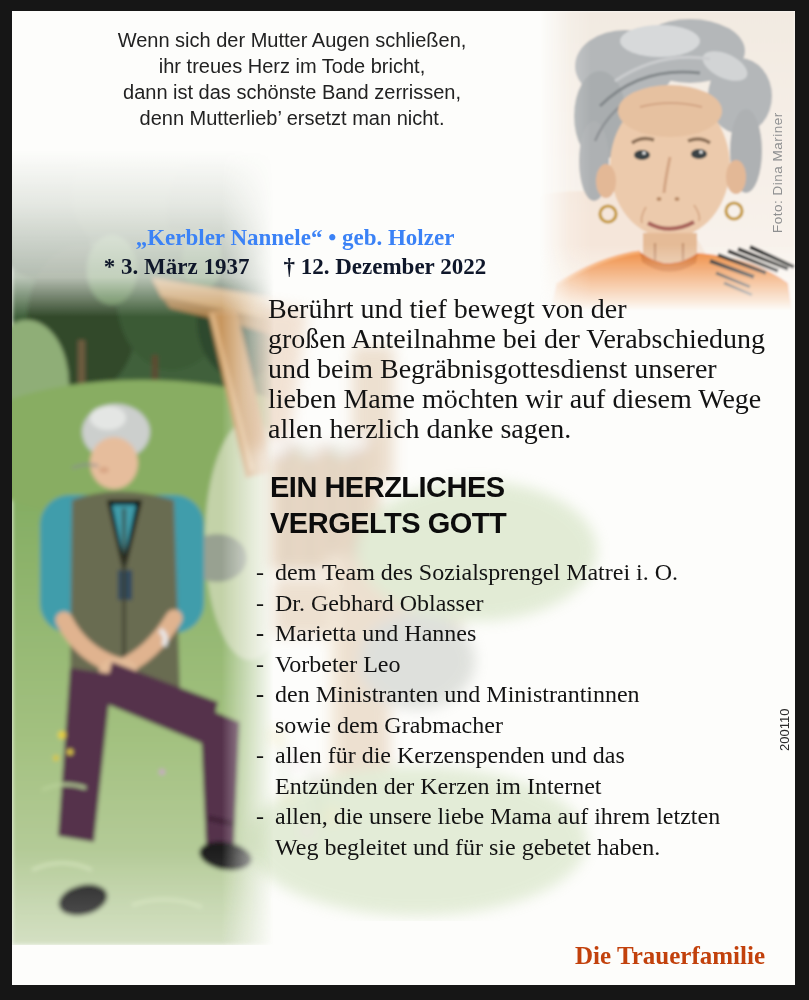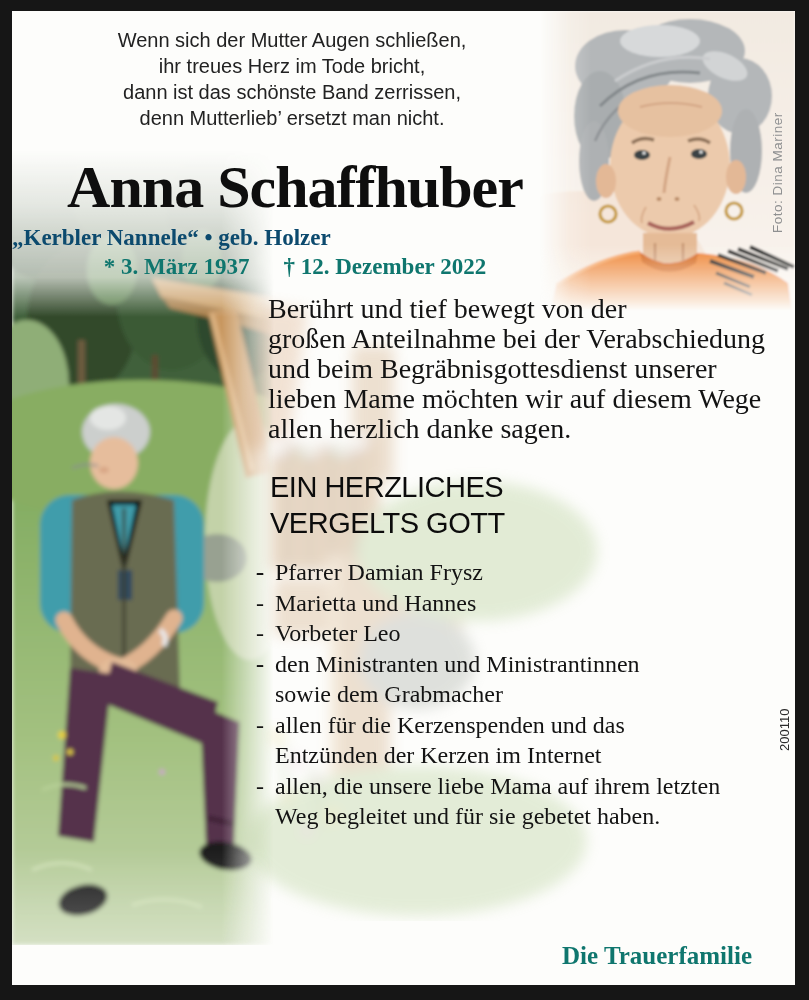--- a/index.html
+++ b/index.html
@@ -11,39 +11,39 @@
   .bg-faint{position:absolute;left:180px;top:230px;width:420px;height:680px;opacity:.30;pointer-events:none;}
   .photo-outdoor{position:absolute;left:0;top:139px;width:262px;height:795px;}
   .photo-portrait{position:absolute;left:528px;top:0;width:255px;height:300px;}
 
   
   .poem{position:absolute;left:90px;top:16px;width:380px;text-align:center;
         font-family:"Liberation Sans",sans-serif;font-size:20px;line-height:26px;color:#222;
         white-space:pre-line;}
   .name{position:absolute;left:0;top:146px;width:566px;text-align:center;
         font-size:60px;font-weight:bold;line-height:1.02;color:#0e0e0e;letter-spacing:-1px;}
-  .nickname{position:absolute;left:0;top:214px;width:566px;text-align:left;
-        font-size:23px;font-weight:bold;color:#0c4a6e;}
+  .nickname{position:absolute;left:0;top:214px;width:566px;text-align:center;
+        font-size:23px;font-weight:bold;color:#3b82f6;}
   .dates{position:absolute;left:0;top:243px;width:566px;text-align:center;
-        font-size:23px;font-weight:bold;color:#0f766e;}
+        font-size:23px;font-weight:bold;color:#0f172a;}
   .dates span{display:inline-block;}
   .dates .gap{width:34px;}
   .paragraph{position:absolute;left:256px;top:283px;width:510px;
         font-size:28px;line-height:30px;color:#131313;white-space:pre-line;}
   .heading{position:absolute;left:258px;top:458px;width:420px;
-        font-family:"Liberation Sans",sans-serif;font-weight:normal;font-size:29px;line-height:36px;
+        font-family:"Liberation Sans",sans-serif;font-weight:bold;font-size:29px;line-height:36px;
         color:#0c0c0c;white-space:pre-line;letter-spacing:-0.5px;}
   .acklist{position:absolute;left:244px;top:546px;width:530px;margin:0;padding:0;list-style:none;
         font-size:24px;line-height:30.5px;color:#131313;}
   .acklist li{position:relative;padding-left:19px;}
   .acklist .dash{position:absolute;left:0;top:0;}
   .acklist .itext{white-space:pre-line;}
   .footer-left{position:absolute;left:43px;top:932px;font-size:24px;color:#131313;}
   .footer-left .squeeze{display:inline-block;transform:scaleX(.85);transform-origin:left center;white-space:nowrap;}
-  .footer-right{position:absolute;right:43px;top:931px;font-size:25px;font-weight:bold;color:#0f766e;}
+  .footer-right{position:absolute;right:30px;top:931px;font-size:25px;font-weight:bold;color:#c2410c;}
 
   .photo-credit{position:absolute;right:10px;top:42px;height:180px;
         writing-mode:vertical-rl;transform:rotate(180deg);
         font-family:"Liberation Sans",sans-serif;font-size:13.5px;letter-spacing:.5px;color:#8f9091;}
   .side-number{position:absolute;right:3px;top:660px;height:80px;
         writing-mode:vertical-rl;transform:rotate(180deg);
         font-family:"Liberation Sans",sans-serif;font-size:13px;color:#2a2a2a;}
 </style>
 </head>
 <body>
@@ -263,44 +263,44 @@
     </g>
         </g>
       </g>
   </svg>
 
   <div class="poem">Wenn sich der Mutter Augen schließen,
 ihr treues Herz im Tode bricht,
 dann ist das schönste Band zerrissen,
 denn Mutterlieb’ ersetzt man nicht.</div>
 
-  <div class="name">Anna Schaffhuber</div>
   <div class="nickname">„Kerbler Nannele“ • geb. Holzer</div>
   <div class="dates">
     <span>* 3. März 1937</span><span class="gap"></span><span>† 12. Dezember 2022</span>
   </div>
 
   <div class="paragraph">Berührt und tief bewegt von der
 großen Anteilnahme bei der Verabschiedung
 und beim Begräbnisgottesdienst unserer
 lieben Mame möchten wir auf diesem Wege
 allen herzlich danke sagen.</div>
   <div class="heading">EIN HERZLICHES
 VERGELTS GOTT</div>
 
   <ul class="acklist">
     <li>
       <span class="dash">-</span>
+      <span class="itext">dem Team des Sozialsprengel Matrei i. O.</span>
     </li>
   <li>
       <span class="dash">-</span>
-    </li>
-      <li>
-      <span class="dash">-</span>
-      <span class="itext">Pfarrer Damian Frysz</span>
+      <span class="itext">Dr. Gebhard Oblasser</span>
+    </li>
+      <li>
+      <span class="dash">-</span>
     </li>
       <li>
       <span class="dash">-</span>
       <span class="itext">Marietta und Hannes</span>
     </li>
       <li>
       <span class="dash">-</span>
       <span class="itext">Vorbeter Leo</span>
     </li>
       <li>

